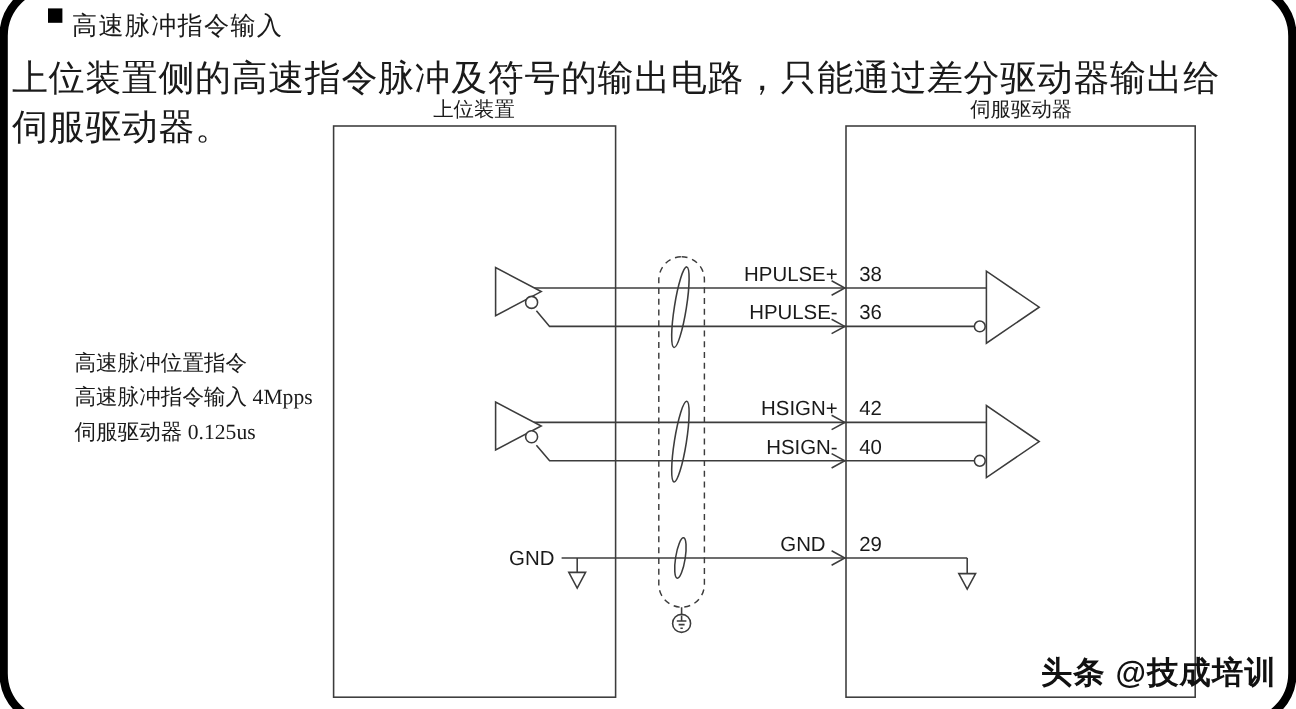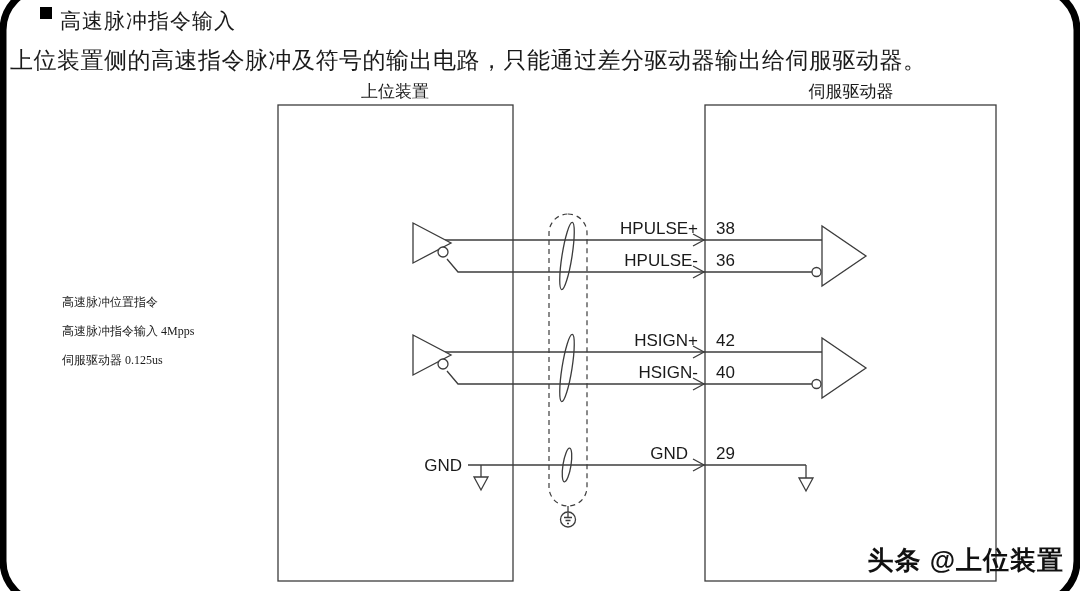--- a/index.html
+++ b/index.html
@@ -17,22 +17,22 @@
   
   text{fill:#1a1a1a;}
   .tser{font-family:"Liberation Serif","DejaVu Serif",serif;font-size:17px;}
   .tsan{font-family:"Liberation Sans","DejaVu Sans",sans-serif;font-size:17px;}
   .mid{text-anchor:middle;}
   .end{text-anchor:end;}
   
   .title-row{position:absolute;left:40px;top:7px;display:flex;align-items:flex-start;gap:8px;
     font-size:21px;letter-spacing:1px;}
   .bullet{width:12px;height:12px;background:#000;flex:0 0 auto;}
-  .desc{position:absolute;left:10px;top:45px;width:1020px;font-size:23px;letter-spacing:0.5px;}
-  .note{position:absolute;left:62px;top:288px;font-size:12px;line-height:29px;}
+  .desc{position:absolute;left:10px;top:45px;width:1020px;font-size:30px;letter-spacing:0.5px;}
+  .note{position:absolute;left:62px;top:288px;font-size:18px;line-height:29px;}
   .note span{display:block;}
   .watermark{position:absolute;right:16px;top:543px;font-size:26px;font-weight:bold;
     font-family:"Liberation Sans","DejaVu Sans",sans-serif;color:#111;letter-spacing:1px;}
 </style>
 </head>
 <body>
 
 <div class="stage">
 
   <svg width="1080" height="591" viewBox="0 0 1080 591">
@@ -101,15 +101,15 @@
   </div>
 
   <div class="desc">上位装置侧的高速指令脉冲及符号的输出电路，只能通过差分驱动器输出给伺服驱动器。</div>
 
   <div class="note">
     <span>高速脉冲位置指令</span>
     <span>高速脉冲指令输入 4Mpps</span>
     <span>伺服驱动器 0.125us</span>
   </div>
 
-  <div class="watermark">头条 @上位装置</div>
+  <div class="watermark">头条 @技成培训</div>
 
 </div>
 
 </body></html>

